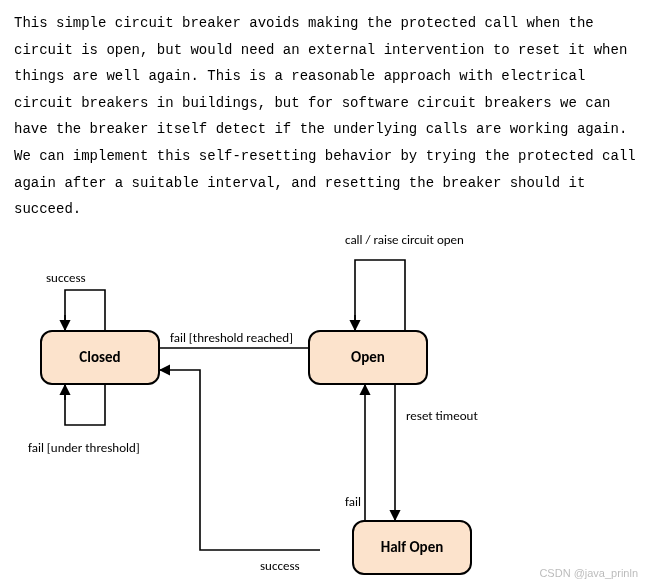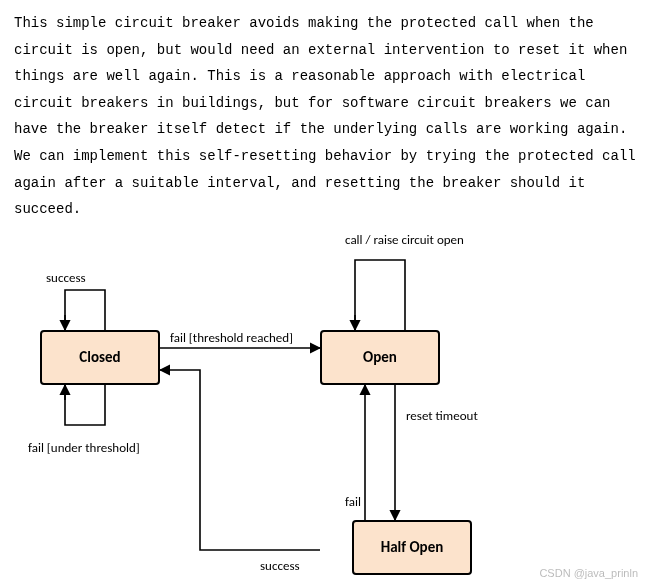--- a/index.html
+++ b/index.html
@@ -24,21 +24,21 @@
     top: 200px;
     width: 646px;
     height: 388px;
   }
   .state {
     position: absolute;
     width: 120px;
     height: 55px;
     background: #fce3cc;
     border: 2px solid #000;
-    border-radius: 4px;
+    border-radius: 12px;
     font-family: "Calibri", "Arial", sans-serif;
     font-weight: bold;
     font-size: 15px;
     display: flex;
     align-items: center;
     justify-content: center;
     box-sizing: border-box;
   }
   .edge-label {
     position: absolute;
@@ -84,21 +84,21 @@
 
     <path d="M 395 185 L 395 320" fill="none" stroke="#000" stroke-width="1.6" marker-end="url(#arrow)"></path>
 
     <path d="M 365 320 L 365 185" fill="none" stroke="#000" stroke-width="1.6" marker-end="url(#arrow)"></path>
 
     <path d="M 320 350 L 200 350 L 200 170 L 160 170" fill="none" stroke="#000" stroke-width="1.6" marker-end="url(#arrow)"></path>
   </svg>
 
   <div class="state" style="left:40px; top:130px;">Closed</div>
 
-  <div class="state" style="left:320px; top:130px;">Open</div>
+  <div class="state" style="left:308px; top:130px;">Open</div>
 
   <div class="state" style="left:320px; top:320px;margin-left:32px;">Half Open</div>
 
   <div class="edge-label" style="left:46px; top:66px;">success</div>
 
   <div class="edge-label" style="left:28px; top:236px;">fail [under threshold]</div>
 
   <div class="edge-label" style="left:170px; top:126px;">fail [threshold reached]</div>
 
   <div class="edge-label" style="left:345px; top:28px;">call / raise circuit open</div>

